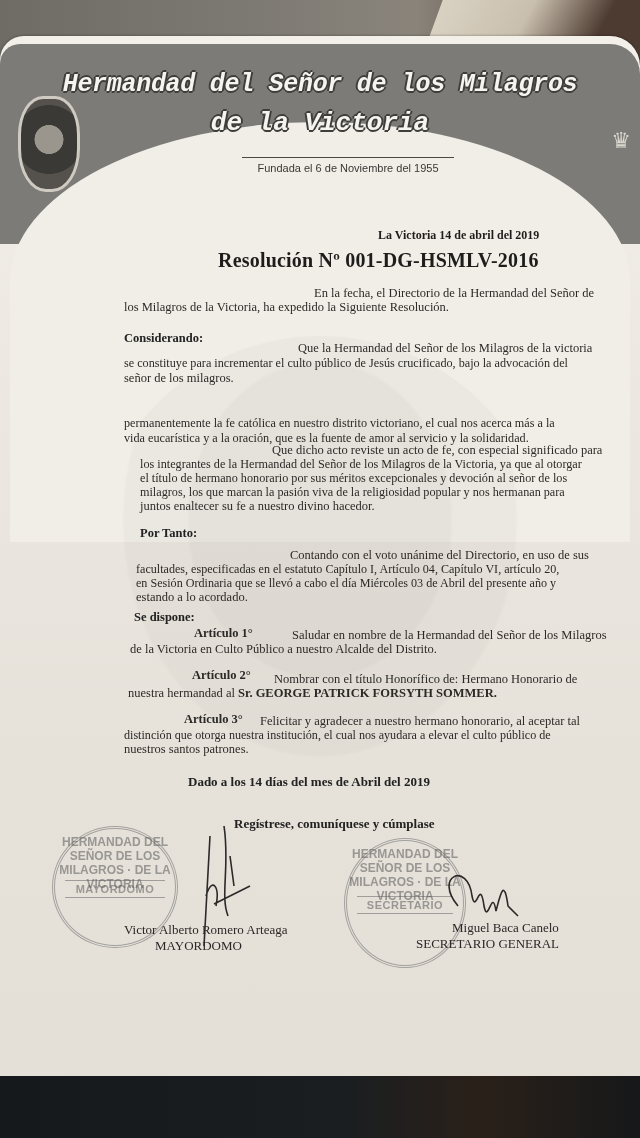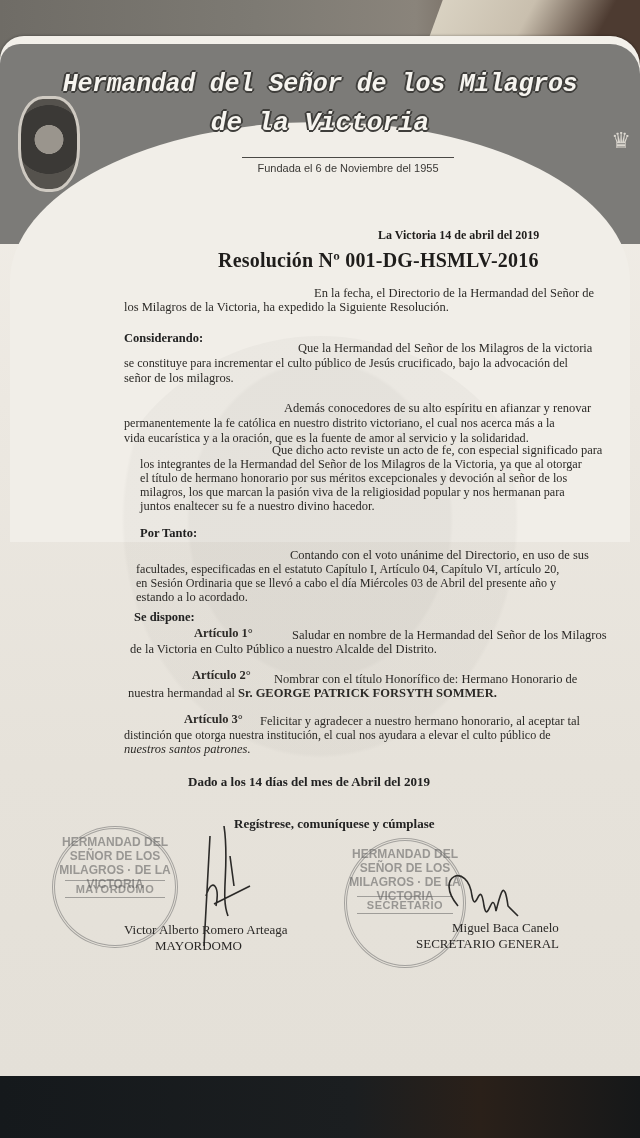--- a/index.html
+++ b/index.html
@@ -59,21 +59,21 @@
   .founded {
     position: absolute; left: 0; width: 696px; top: 126px; text-align: center;
     font-family: "Liberation Sans", sans-serif; font-size: 11px; color: #3a3835;
   }
   .t { position: absolute; white-space: nowrap; }
   .date { left: 378px; top: 192px; font-size: 12px; font-weight: bold; color: #1f1d1b; }
   .resolution { left: 218px; top: 213px; font-size: 20px; font-weight: bold; color: #1f1d1b; letter-spacing: 0.2px; }
   .body-line { font-size: 12.5px; color: #2c2a27; }
   .heading { font-size: 12.5px; font-weight: bold; color: #222; }
   .bold { font-weight: bold; }
-  .italic { font-style: italic; }
+  .italic { }
   .watermark {
     position: absolute; left: 90px; top: 300px; width: 460px; height: 460px;
     border-radius: 50% 50% 40% 40%;
     background: radial-gradient(ellipse at 50% 40%, rgba(120,118,112,0.10) 0 40%, rgba(120,118,112,0.05) 41% 60%, rgba(0,0,0,0) 61%);
   }
   .stamp {
     position: absolute; border-radius: 50%;
     border: 3px double rgba(110,110,110,0.55);
     color: rgba(90,90,90,0.55);
     font-family: "Liberation Sans", sans-serif; font-weight: bold;
@@ -111,21 +111,20 @@
 
   <div class="t body-line" style="left:314px; top:250px;">En la fecha, el Directorio de la Hermandad del Señor de</div>
   <div class="t body-line" style="left:124px; top:264px;">los Milagros de la Victoria, ha expedido la Siguiente Resolución.</div>
 
   <div class="t heading" style="left:124px; top:283px;margin-top:12px;">Considerando:</div>
 
   <div class="t body-line" style="left:298px; top:305px;">Que la Hermandad del Señor de los Milagros de la victoria</div>
   <div class="t body-line" style="left:124px; top:320px; font-size:12.2px;">se constituye para incrementar el culto público de Jesús crucificado, bajo la advocación del</div>
   <div class="t body-line" style="left:124px; top:335px;">señor de los milagros.</div>
 
-  <div class="t body-line" style="left:284px; top:365px;">Además conocedores de su alto espíritu en afianzar y renovar</div>
   <div class="t body-line" style="left:124px; top:380px; font-size:12.2px;">permanentemente la fe católica en nuestro distrito victoriano, el cual nos acerca  más a la</div>
   <div class="t body-line" style="left:272px; top:407px;">Que dicho acto reviste un acto de fe, con especial significado para</div>
 
   <div class="t body-line" style="left:124px; top:395px; font-size:12.2px;">vida eucarística y a la oración, que es la fuente de amor al servicio y la solidaridad.</div>
   <div class="t body-line" style="left:140px; top:421px; font-size:12.2px;">los integrantes de la Hermandad del Señor de los Milagros de la Victoria, ya que al otorgar</div>
   <div class="t body-line" style="left:140px; top:435px; font-size:12.2px;">el título de hermano honorario por sus méritos excepcionales y devoción al señor de los</div>
   <div class="t body-line" style="left:140px; top:449px; font-size:12.2px;">milagros, los que marcan la pasión viva de la religiosidad popular y nos hermanan para</div>
   <div class="t body-line" style="left:140px; top:463px;">juntos enaltecer su fe a nuestro divino hacedor.</div>
 
   <div class="t heading" style="left:140px; top:490px;">Por Tanto:</div>

